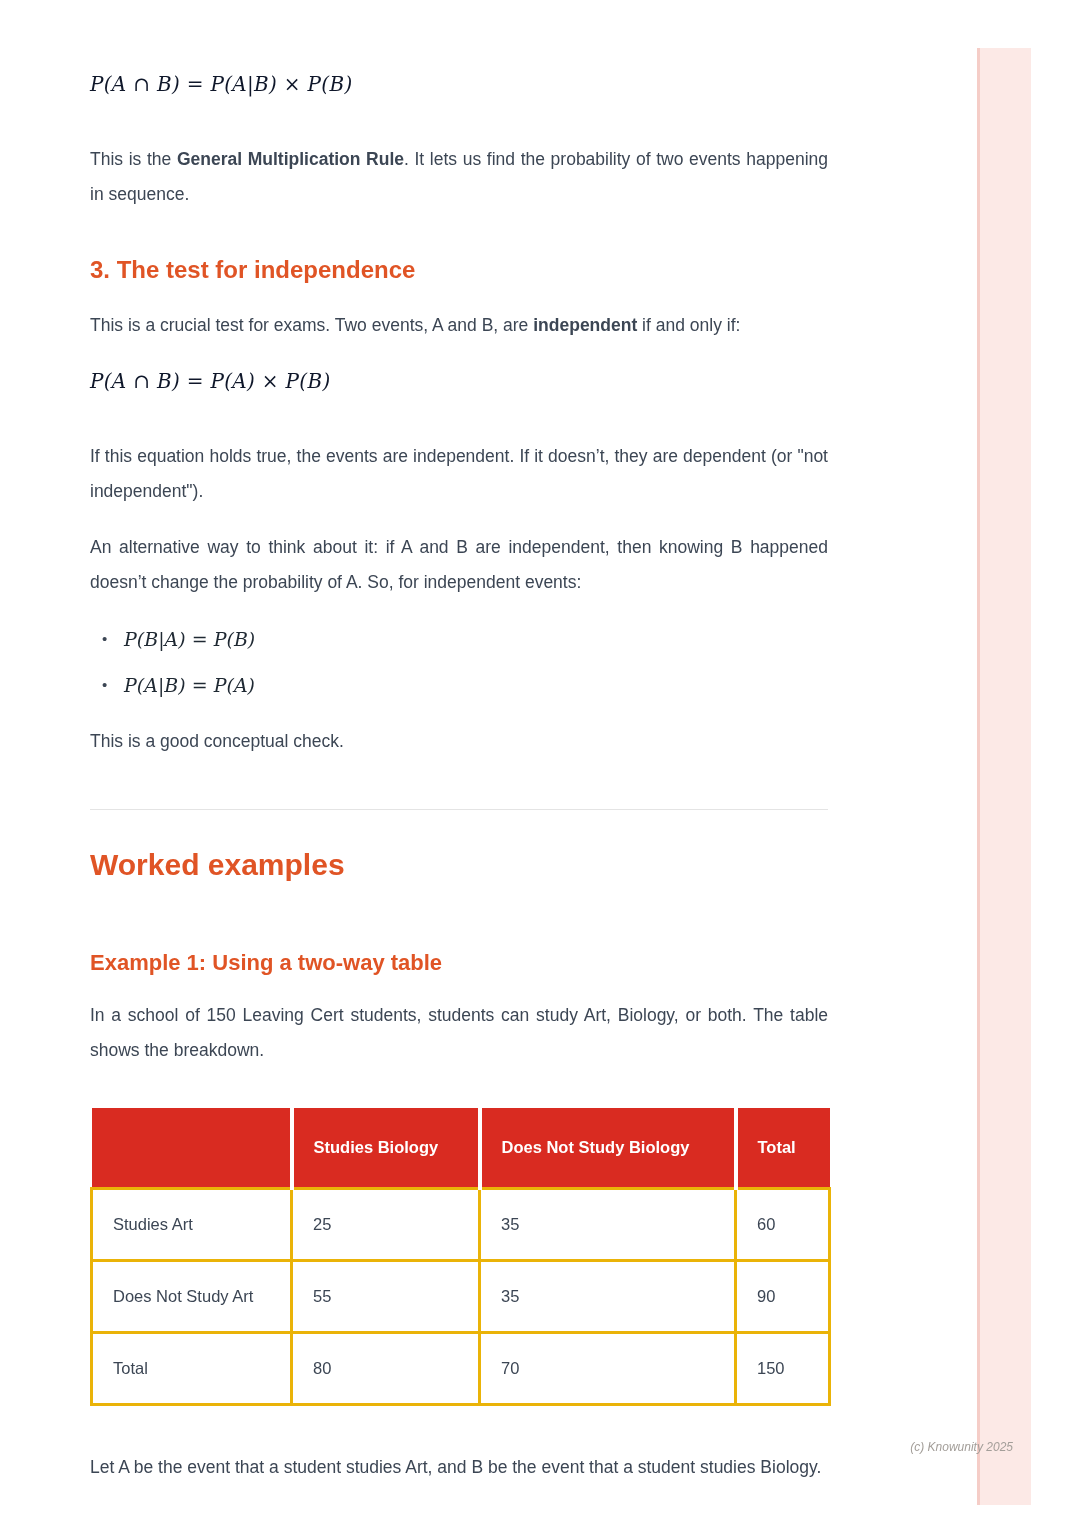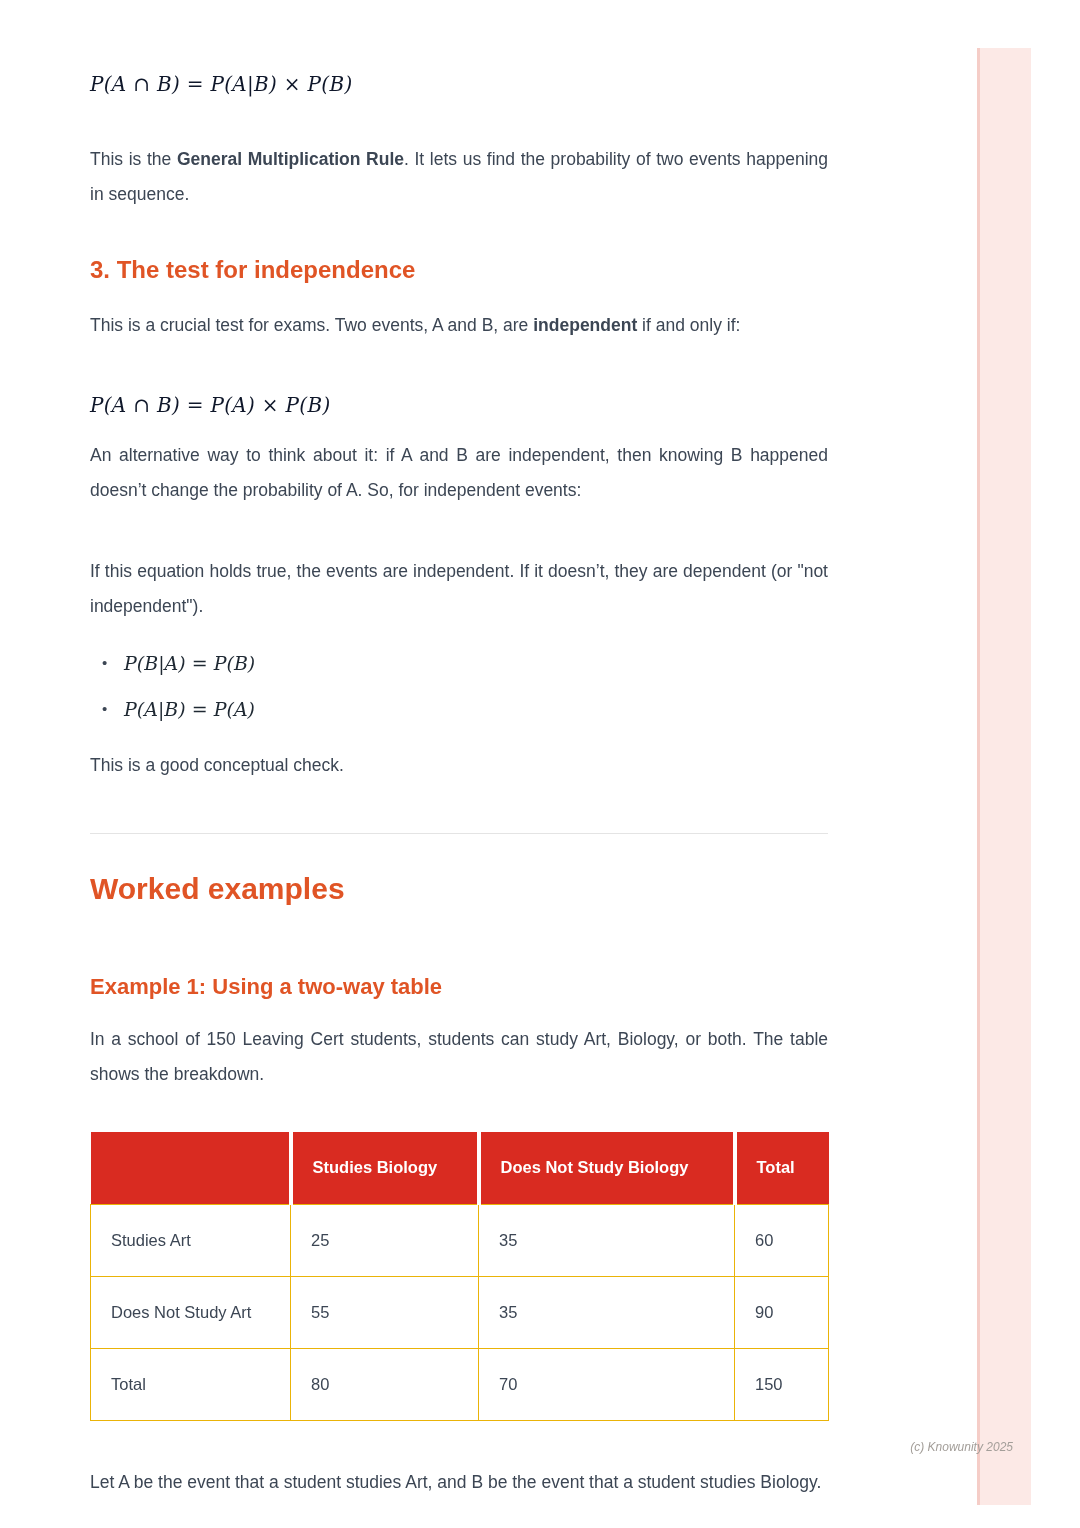--- a/index.html
+++ b/index.html
@@ -18,21 +18,21 @@
   .content { position:absolute; left:90px; top:0; width:738px; }
 
   .formula {
     font-family:"DejaVu Serif", serif;
     font-style:italic;
     font-size:20px;
     color:#0f172a;
     letter-spacing:0.3px;
   }
   .formula-1 { margin-top:72px; }
-  .formula-2 { margin-top:50px; }
+  .formula-2 { margin-top:26px; }
 
   .para {
     font-size:17.5px;
     line-height:35px;
     text-align:justify;
     color:#3c4654;
   }
   .para strong { font-weight:bold; color:#3c4654; }
 
   .p-rule   { margin-top:46px; }
@@ -73,26 +73,26 @@
   .data-table {
     width:738px; margin-top:40px;
     border-collapse:collapse; table-layout:fixed;
   }
   .col-1 { width:200px; } .col-2 { width:188px; }
   .col-3 { width:256px; } .col-4 { width:94px; }
   .data-table th {
     background:#d92b21; color:#ffffff;
     font-weight:bold; font-size:16.5px;
     text-align:left; vertical-align:middle;
-    height:72px; padding:0 20px;
+    height:80px; padding:0 20px;
     white-space:nowrap;
   }
   .data-table th:not(:last-child) { border-right:4px solid #ffffff; }
   .data-table td {
-    border:1px solid #eab308; background:#ffffff;
+    border:3px solid #eab308; background:#ffffff;
     font-size:16.5px; color:#3c4654;
     height:72px; padding:0 20px;
     vertical-align:middle; text-align:left;
     white-space:nowrap;
   }
 
   .watermark {
     position:absolute; top:1440px; right:67px;
     font-size:12px; color:#a39e99;font-style:italic;
   }
@@ -109,23 +109,23 @@
     <div class="formula formula-1">P(A ∩ B) = P(A|B) × P(B)</div>
 
     <p class="para p-rule"><span>This is the </span><strong>General Multiplication Rule</strong><span>. It lets us find the probability of two events happening in sequence.</span></p>
 
     <h2 class="h-orange h2">3. The test for independence</h2>
 
     <p class="para p-test"><span>This is a crucial test for exams. Two events, A and B, are </span><strong>independent</strong><span> if and only if:</span></p>
 
     <div class="formula formula-2">P(A ∩ B) = P(A) × P(B)</div>
 
+    <p class="para p-holds">If this equation holds true, the events are independent. If it doesn’t, they are dependent (or "not independent").</p>
+
     <p class="para p-alt">An alternative way to think about it: if A and B are independent, then knowing B happened doesn’t change the probability of A. So, for independent events:</p>
-
-    <p class="para p-holds">If this equation holds true, the events are independent. If it doesn’t, they are dependent (or "not independent").</p>
 
     <ul class="math-list">
       <li><span class="math">P(B|A) = P(B)</span></li>
       <li><span class="math">P(A|B) = P(A)</span></li>
     </ul>
 
     <p class="para p-check">This is a good conceptual check.</p>
 
     <hr class="divider">
 

